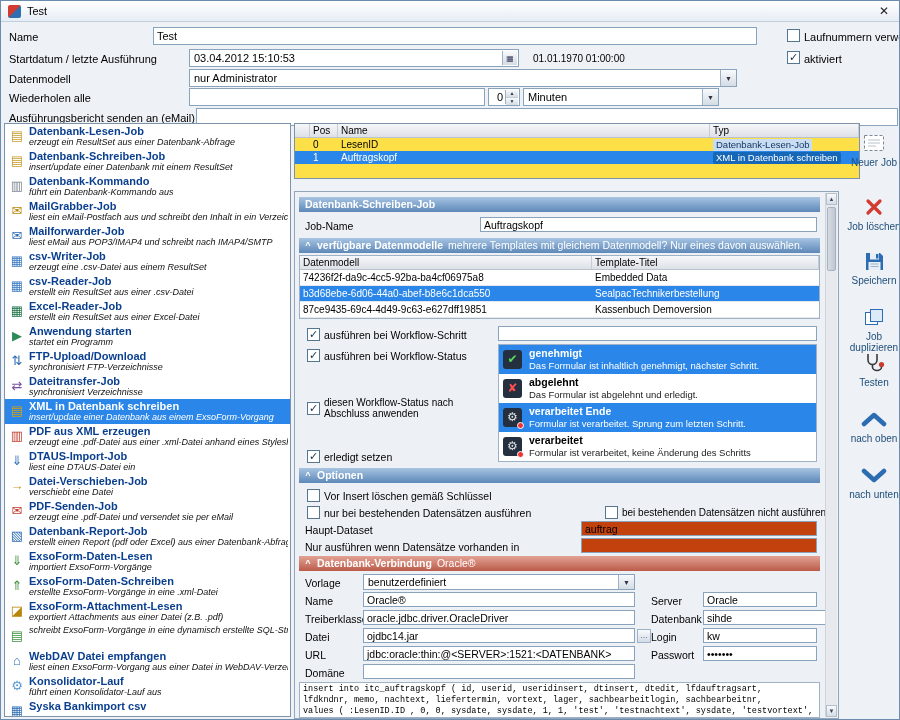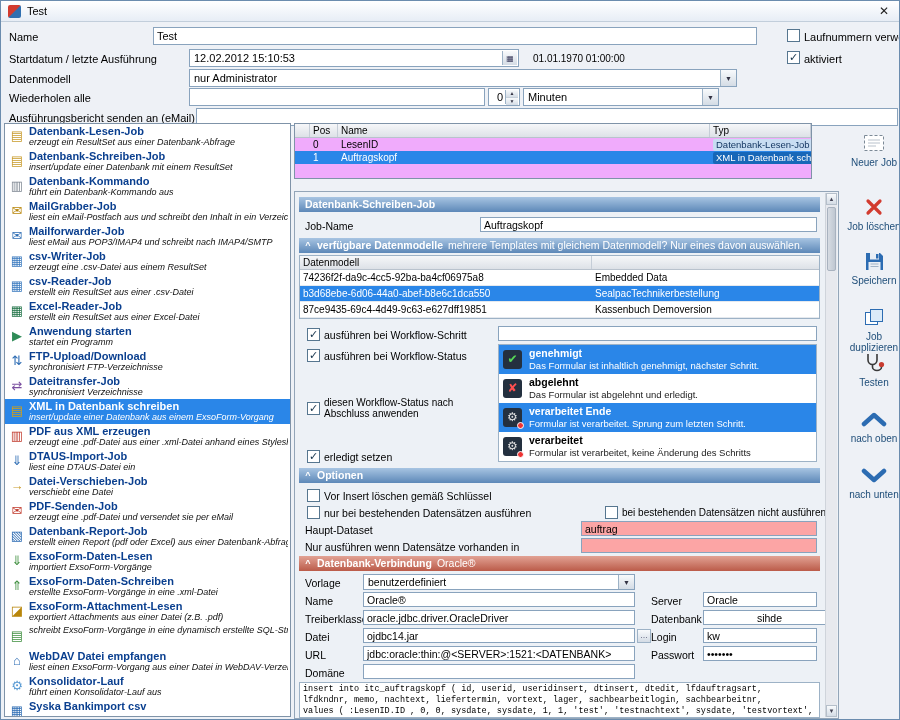--- a/index.html
+++ b/index.html
@@ -24,21 +24,21 @@
 .spin span{flex:1;background:linear-gradient(#f8fafc,#d4dce5);font-size:5px;line-height:7px;text-align:center;color:#334}
 .spin span:first-child{border-bottom:1px solid #c6d0da}
 .leftpanel{position:absolute;left:3px;top:122px;width:287px;height:594px;background:#fff;border:1px solid #7f93a8;overflow:hidden}
 .jitem{position:relative;height:25px;cursor:default}
 .jitem.sel{background:#2a86e8}
 .jicon{position:absolute;left:4px;top:4px;width:16px;font-size:13px;line-height:16px;text-align:center}
 .jtext{position:absolute;left:24px;top:1px;right:2px}
 .jtitle{font-weight:bold;color:#0a3f8f;font-size:11px;line-height:12px;white-space:nowrap;overflow:hidden}
 .jdesc{font-style:italic;font-size:9px;line-height:10px;color:#111;white-space:nowrap;overflow:hidden}
 .jitem.sel .jtitle,.jitem.sel .jdesc{color:#fff}
-.jobtable{position:absolute;left:293px;top:122px;width:518px;height:56px;background:#f0abfc;border:1px solid #7f93a8}
+.jobtable{position:absolute;left:293px;top:122px;width:566px;height:56px;background:#fde047;border:1px solid #7f93a8}
 .jt-head{display:flex;height:14px;background:linear-gradient(#f6f7f9,#dde1e7);border-bottom:1px solid #b9c2cd;font-size:10px}
 .jt-head>div{border-right:1px solid #c5cdd7;padding:0 3px;line-height:13px}
 .jtrow{display:flex;height:13px;font-size:10px}
 .jtrow>div{padding:0 3px;line-height:13px;overflow:hidden;white-space:nowrap}
 .jt-c0{width:15px;flex:none}
 .jt-c1{width:28px;flex:none}
 .jt-c2{width:372px;flex:none}
 .jt-c3{flex:1}
 .jtrow.sel{background:#2a86e8;color:#fff}
 .chip{display:inline-block;background:#c8ddf2;color:#10335f;border-radius:2px;padding:0 3px;line-height:12px;font-size:9.5px}
@@ -51,21 +51,21 @@
 .bar{position:absolute;left:4px;width:521px;height:15px;color:#fff;font-size:10.5px;line-height:15px;padding-left:18px;white-space:nowrap;overflow:hidden}
 .bar.nochev{padding-left:6px}
 .bar-blue{background:linear-gradient(#a7c4e2,#5d88b8)}
 .bar-red{background:linear-gradient(#e2a294,#bb5b49)}
 .bar b{font-weight:bold}
 .bar .hint{font-weight:normal;margin-left:5px}
 .chev{position:absolute;left:3px;top:1px;width:12px;height:12px;font-size:9px;line-height:12px;text-align:center;color:#fff;font-weight:bold}
 .dlbl{position:absolute;font-size:10.5px;white-space:nowrap}
 .dlblw{position:absolute;font-size:10px;line-height:11px}
 .dinp{position:absolute;background:#fff;border:1px solid #89a3bd;font-family:inherit;font-size:10.5px;padding:0 3px;height:15px;outline:none}
-.ro{background:#fca5a5}
+.ro{background:#c2410c}
 .ddl.sm{height:16px}
 .ddl.sm .ddl-txt{top:1px;font-size:10.5px}
 .mtable{position:absolute;left:4px;top:63px;width:521px;background:#fff;border:1px solid #9db2c6}
 .mt-head{display:flex;height:14px;background:linear-gradient(#f6f7f9,#dde1e7);border-bottom:1px solid #b9c2cd;font-size:10px}
 .mt-head>div{padding:0 3px;line-height:13px;border-right:1px solid #c5cdd7}
 .mtrow{display:flex;height:16px;font-size:10px;border-bottom:1px solid #e5e9ee}
 .mtrow>div{padding:0 3px;line-height:15px;white-space:nowrap;overflow:hidden}
 .mt-c1{width:292px;flex:none}
 .mt-c2{flex:1}
 .mtrow.sel{background:#2a86e8;color:#fff}
@@ -95,21 +95,21 @@
   </div>
 
   <div class="formarea">
     <span class="lbl" style="left:8px;top:9px">Name</span>
     <input class="inp" style="left: 152px; top: 5px; width: 604px;" value="Test">
     <span class="cb" style="left:786px;top:7px"></span>
     <span class="lbl" style="left:803px;top:9px">Laufnummern verwenden</span>
 
     <span class="lbl" style="left:8px;top:31px">Startdatum / letzte Ausführung</span>
     <span class="ddl" style="left:188px;top:27px;width:330px">
-      <span class="ddl-txt">12.02.2012 15:10:53</span>
+      <span class="ddl-txt">03.04.2012 15:10:53</span>
       <span class="calbtn">▦</span>
     </span>
     <span class="statictext" style="left:532px;top:31px">01.01.1970 01:00:00</span>
     <span class="cb on" style="left:786px;top:29px"></span>
     <span class="lbl" style="left:803px;top:31px">aktiviert</span>
 
     <span class="lbl" style="left:8px;top:51px">Datenmodell</span>
     <span class="ddl" style="left:188px;top:47px;width:548px">
       <span class="ddl-txt">nur Administrator</span>
       <span class="ddl-btn">▼</span>
@@ -401,20 +401,21 @@
     <input class="dinp" style="left: 185px; top: 25px; width: 337px;" value="Auftragskopf">
 
     <div class="bar bar-blue" style="top:46px">
       <span class="chev">^</span>
       <b>verfügbare Datenmodelle</b><span class="hint">mehrere Templates mit gleichem Datenmodell? Nur eines davon auswählen.</span>
     </div>
 
     <div class="mtable">
       <div class="mt-head">
         <div class="mt-c1">Datenmodell</div>
+        <div class="mt-c2">Template-Titel</div>
       </div>
       <div>
           <div class="mtrow">
             <div class="mt-c1">74236f2f-da9c-4cc5-92ba-ba4cf06975a8</div>
             <div class="mt-c2">Embedded Data</div>
           </div>
           <div class="mtrow sel">
             <div class="mt-c1">b3d68ebe-6d06-44a0-abef-b8e6c1dca550</div>
             <div class="mt-c2">SealpacTechnikerbestellung</div>
           </div>
@@ -490,21 +491,21 @@
     </span>
 
     <span class="dlbl" style="left:10px;top:403px">Name</span>
     <input class="dinp" style="left: 68px; top: 400px; width: 272px;" value="Oracle®">
     <span class="dlbl" style="left:356px;top:403px">Server</span>
     <input class="dinp" style="left: 408px; top: 400px; width: 114px;" value="Oracle">
 
     <span class="dlbl" style="left:10px;top:421px">Treiberklasse</span>
     <input class="dinp" style="left: 68px; top: 418px; width: 272px;" value="oracle.jdbc.driver.OracleDriver">
     <span class="dlbl" style="left:356px;top:421px">Datenbank</span>
-    <input class="dinp" style="left: 408px; top: 418px; width: 133px; text-align: center;" value="sihde">
+    <input class="dinp" style="left: 408px; top: 418px; width: 133px;" value="sihde">
 
     <span class="dlbl" style="left:10px;top:439px">Datei</span>
     <input class="dinp" style="left: 68px; top: 436px; width: 272px;" value="ojdbc14.jar">
     <span class="brbtn" style="left:342px;top:437px">…</span>
     <span class="dlbl" style="left:356px;top:439px">Login</span>
     <input class="dinp" style="left: 408px; top: 436px; width: 114px;" value="kw">
 
     <span class="dlbl" style="left:10px;top:457px">URL</span>
     <input class="dinp" style="left: 68px; top: 454px; width: 272px;" value="jdbc:oracle:thin:@&lt;SERVER&gt;:1521:&lt;DATENBANK&gt;">
     <span class="dlbl" style="left:356px;top:457px">Passwort</span>

